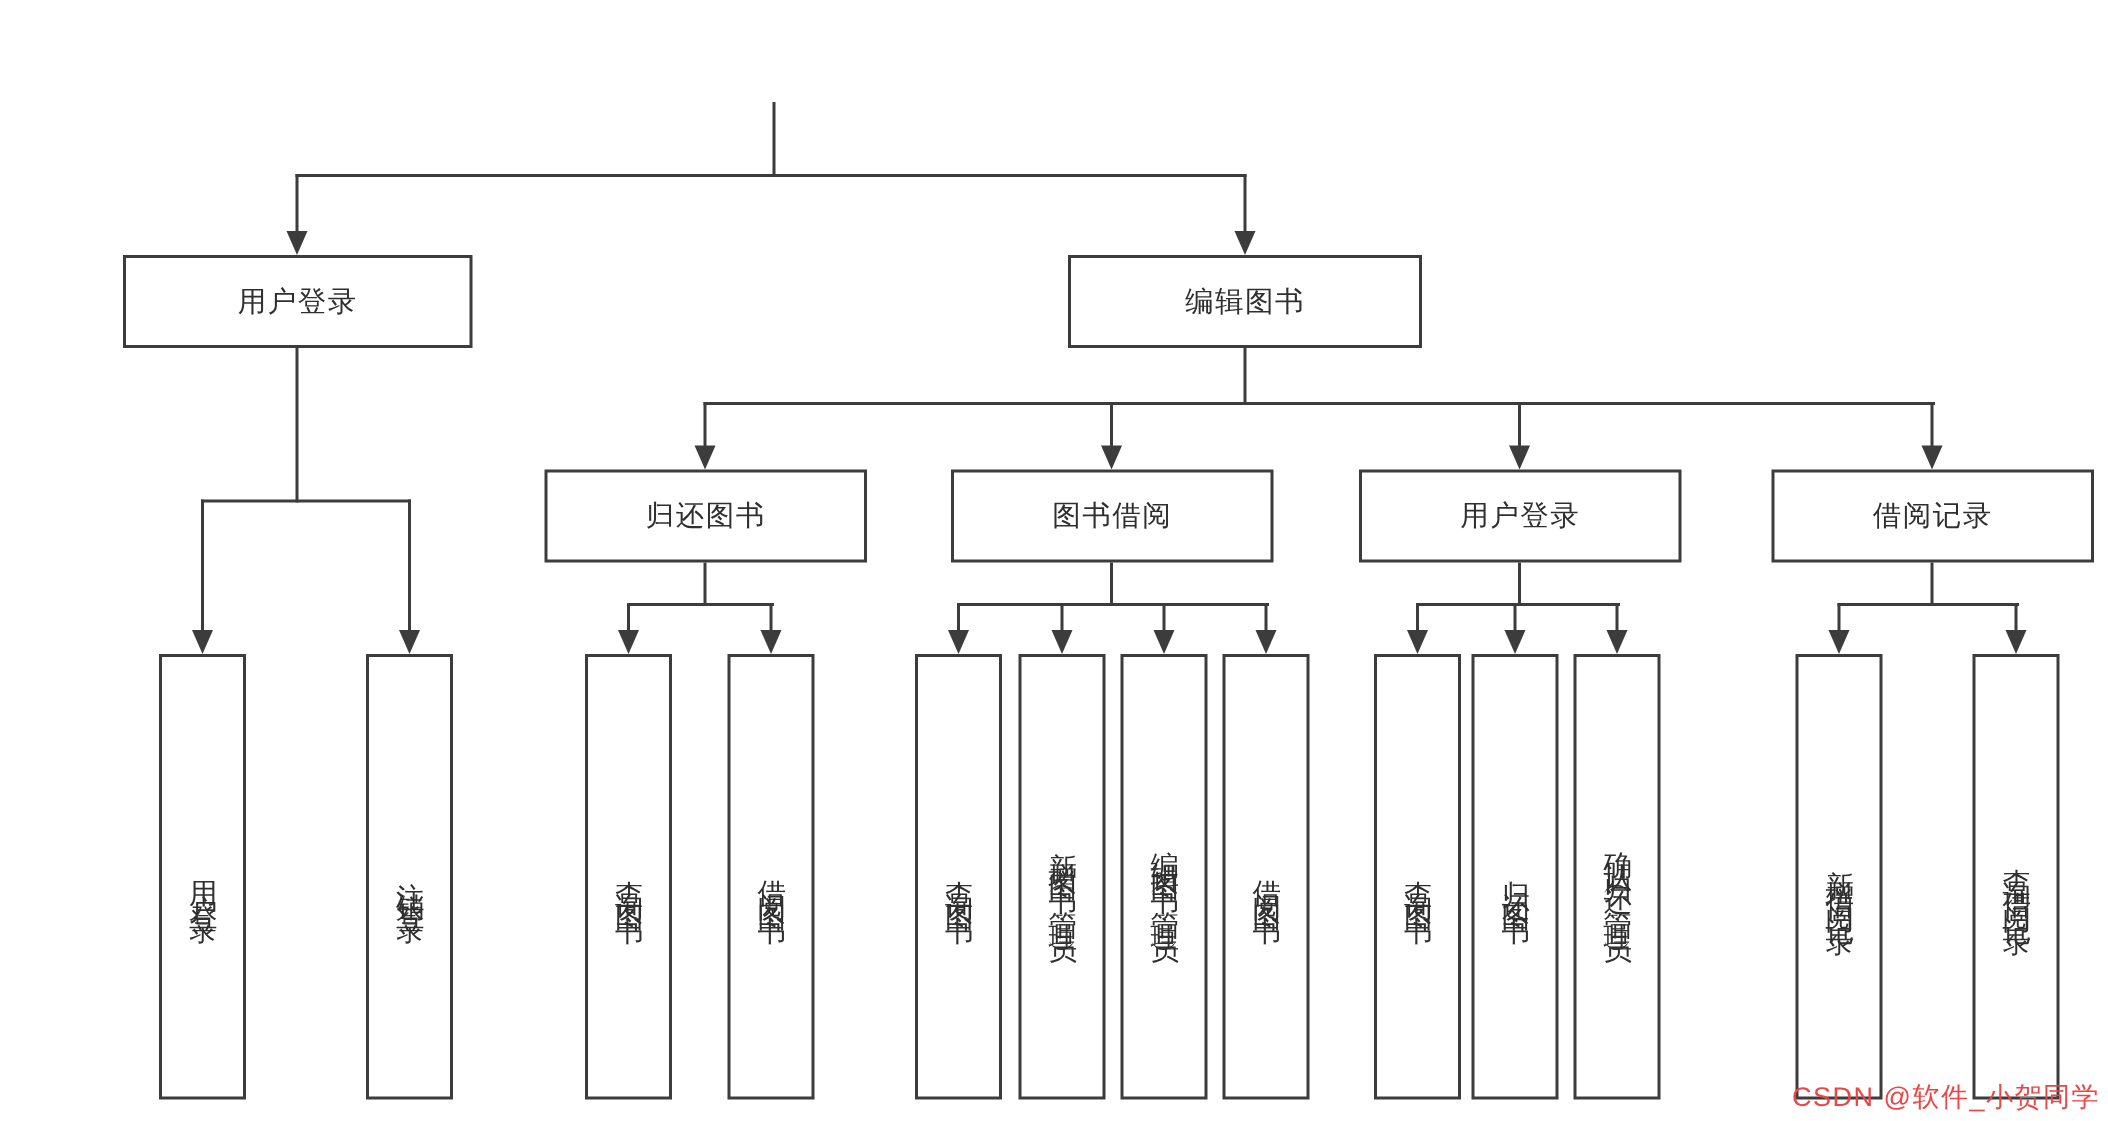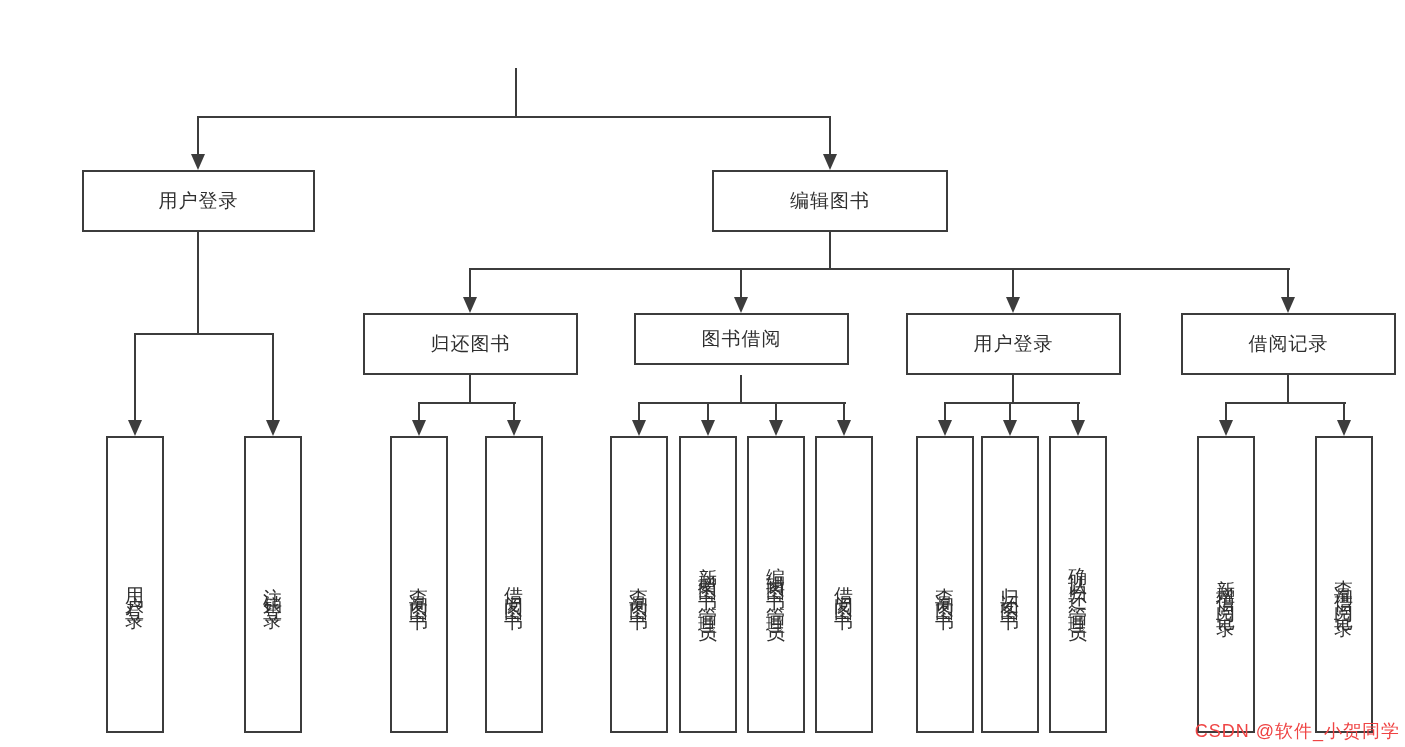--- a/index.html
+++ b/index.html
@@ -56,21 +56,21 @@
   <i class="vl" style="left:469px;top:268px;height:31px"></i>
   <i class="arw" style="left:463px;top:297px"></i>
   <i class="vl" style="left:740px;top:268px;height:31px"></i>
   <i class="arw" style="left:734px;top:297px"></i>
   <i class="vl" style="left:1012px;top:268px;height:31px"></i>
   <i class="arw" style="left:1006px;top:297px"></i>
   <i class="vl" style="left:1287px;top:268px;height:31px"></i>
   <i class="arw" style="left:1281px;top:297px"></i>
 
   <div class="box" style="left:363px;top:313px;width:215px;height:62px">归还图书</div>
-  <div class="box" style="left:634px;top:313px;width:215px;height:52px">图书借阅</div>
+  <div class="box" style="left:634px;top:313px;width:215px;height:62px">图书借阅</div>
   <div class="box" style="left:906px;top:313px;width:215px;height:62px">用户登录</div>
   <div class="box" style="left:1181px;top:313px;width:215px;height:62px">借阅记录</div>
 
   <i class="vl" style="left:469px;top:375px;height:29px"></i>
   <i class="hl" style="left:418px;top:402px;width:98px"></i>
   <i class="vl" style="left:418px;top:402px;height:20px"></i>
   <i class="arw" style="left:412px;top:420px"></i>
   <i class="vl" style="left:513px;top:402px;height:20px"></i>
   <i class="arw" style="left:507px;top:420px"></i>
 

